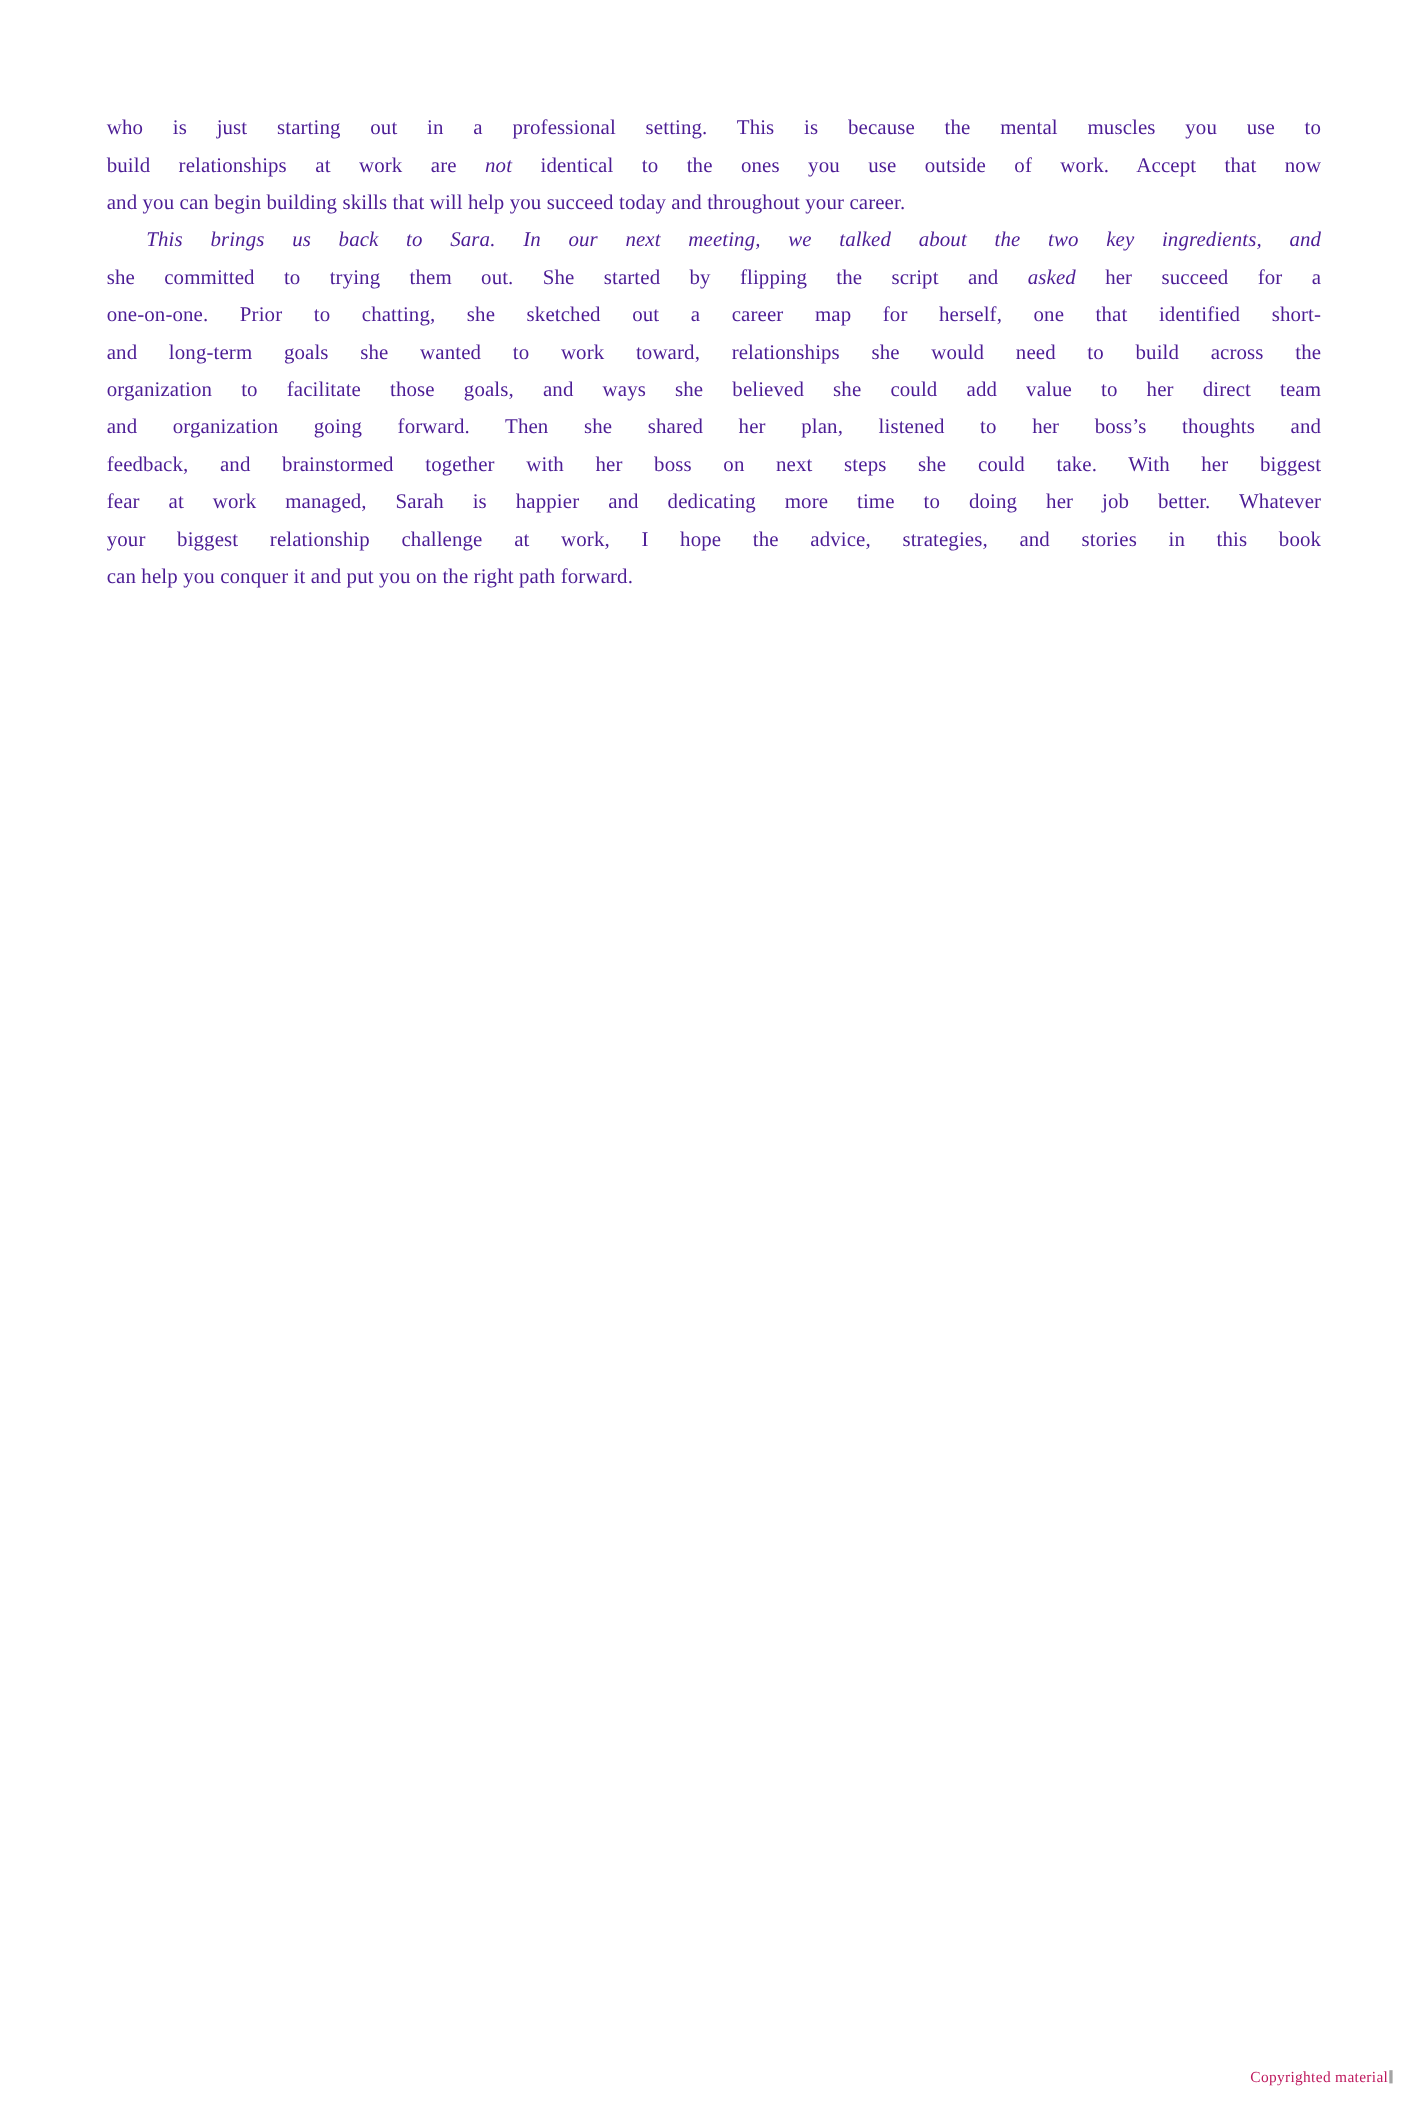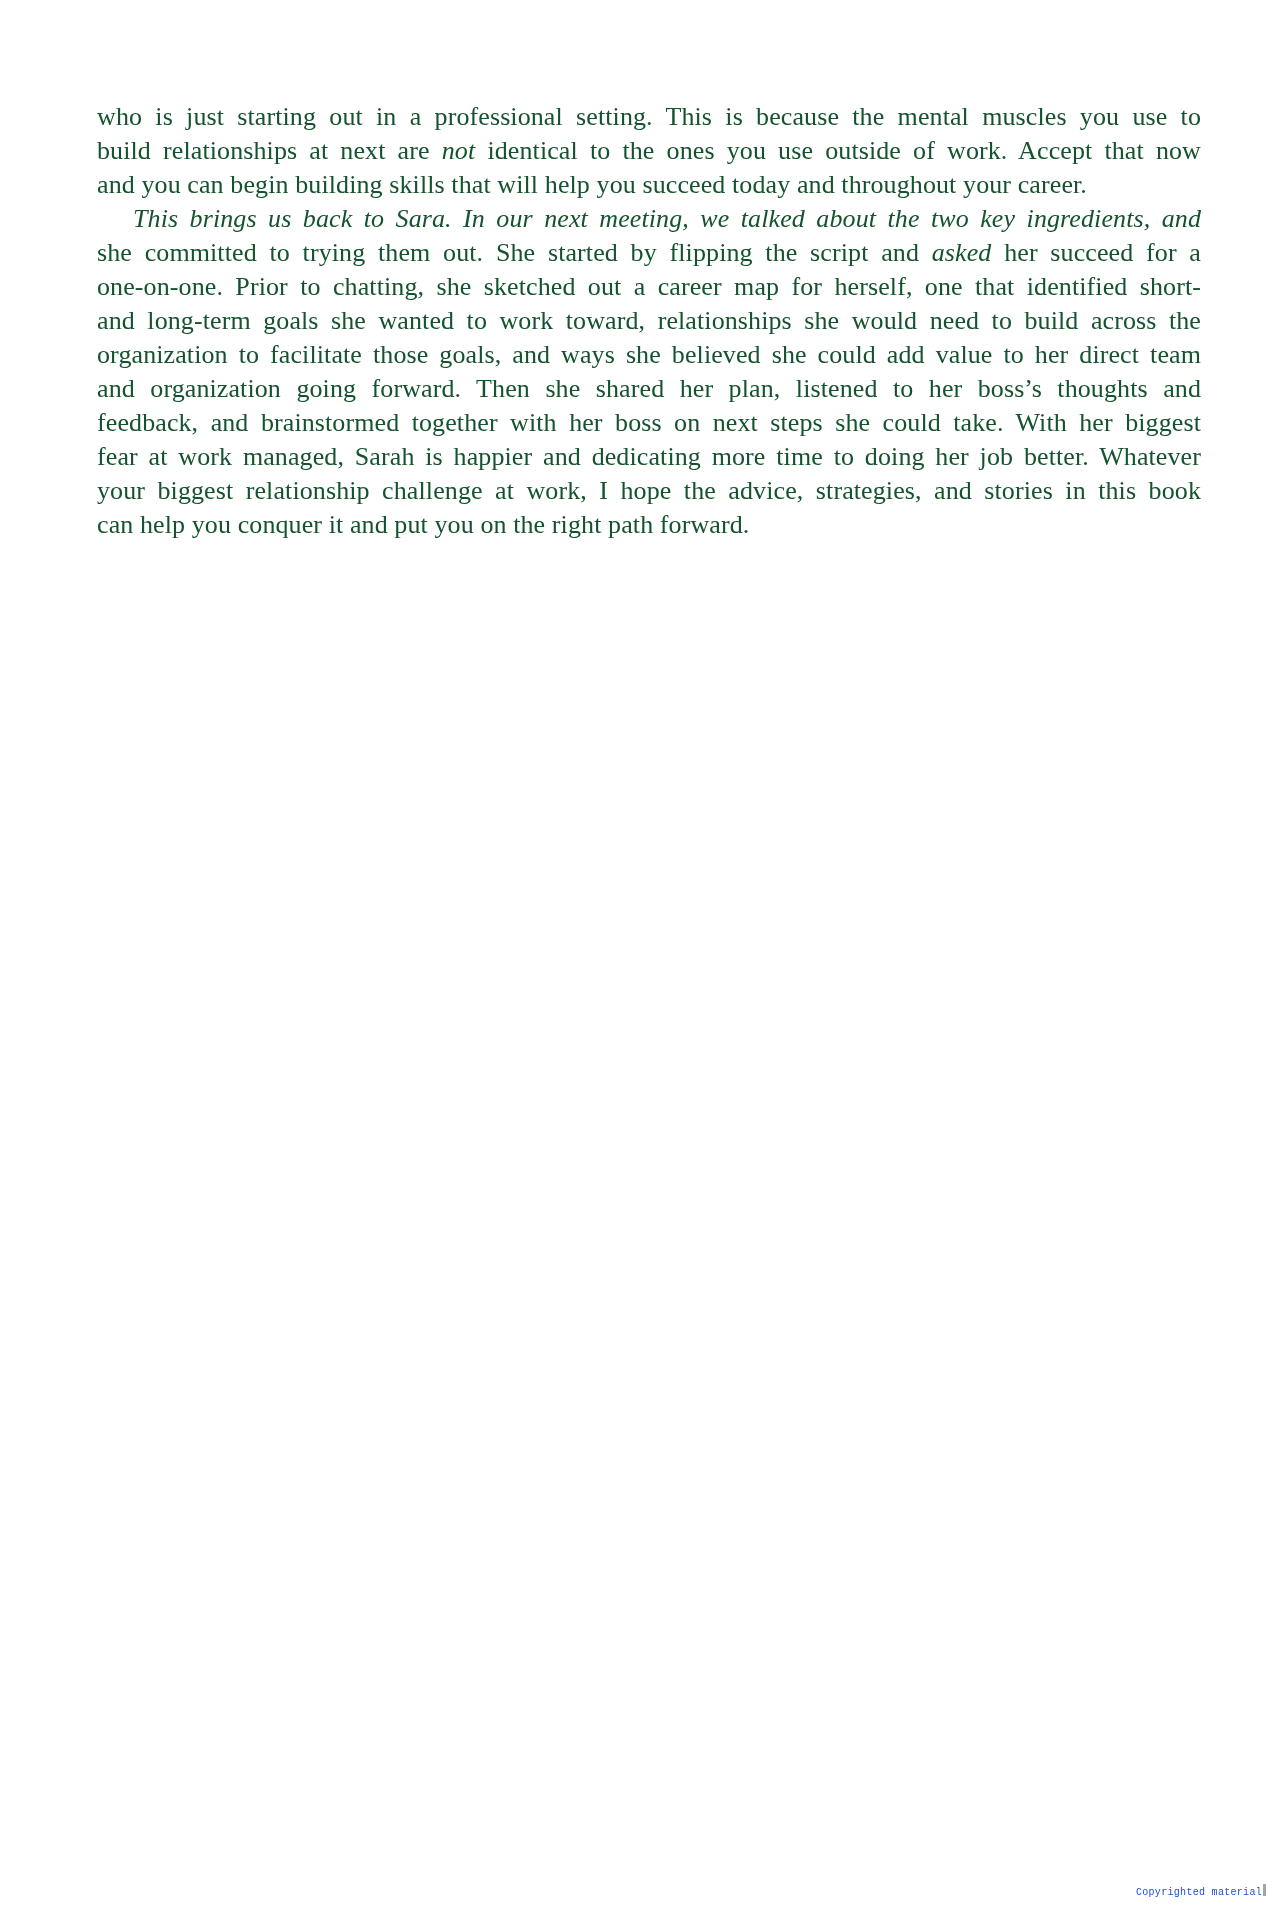--- a/index.html
+++ b/index.html
@@ -10,65 +10,65 @@
     font-family: "Liberation Serif", serif;
     overflow: hidden;
   }
   .page {
     position: absolute; inset: 0;
     background: #ffffff;
   }
   .textblock {
     position: absolute;
     left: 97px; top: 100px; width: 1104px;
-    color: #14532d;
-    font-size: 26px;
+    color: #4c1d95;
+    font-size: 19px;
     line-height: 34px;
     letter-spacing: 0.1px;
   }
   .line {
     height: 34px;
     text-align: justify;
     text-align-last: justify;
     -moz-text-align-last: justify;
     white-space: normal;
   }
   .line.last {
     text-align: right;
     text-align-last: left;
     -moz-text-align-last: left;
   }
   .line.indent { text-indent: 36px; font-style: italic; }
   .line i { font-style: italic; }
   .footer {
     position: absolute;
     right: 14px; bottom: 20px;
-    font-family: Liberation Mono, monospace;
-    font-size: 10px;
-    color: #1d4ed8;
+    font-family: Liberation Serif, serif;
+    font-size: 14px;
+    color: #be185d;
     letter-spacing: 0.3px;
     white-space: nowrap;
   }
   .edge-tick {
     display: inline-block;
     width: 3px; height: 12px;
     background: #a4a4a4;
     margin-left: 1px;
     transform: translateY(1px);
   }
 </style>
 </head>
 <body>
 
 <div class="page">
 
   <div class="textblock">
 
     <div class="line"><span>who is just starting out in a professional setting. This is because the mental muscles you use to</span></div>
-    <div class="line"><span>build relationships at next are </span><i>not</i><span> identical to the ones you use outside of work. Accept that now</span></div>
+    <div class="line"><span>build relationships at work are </span><i>not</i><span> identical to the ones you use outside of work. Accept that now</span></div>
     <div class="line last"><span>and you can begin building skills that will help you succeed today and throughout your career.</span></div>
 
     <div class="line indent"><span>This brings us back to Sara. In our next meeting, we talked about the two key ingredients, and</span></div>
     <div class="line"><span>she committed to trying them out. She started by flipping the script and </span><i>asked</i><span> her succeed for a</span></div>
     <div class="line"><span>one-on-one. Prior to chatting, she sketched out a career map for herself, one that identified short-</span></div>
     <div class="line"><span>and long-term goals she wanted to work toward, relationships she would need to build across the</span></div>
     <div class="line"><span>organization to facilitate those goals, and ways she believed she could add value to her direct team</span></div>
     <div class="line"><span>and organization going forward. Then she shared her plan, listened to her boss’s thoughts and</span></div>
     <div class="line"><span>feedback, and brainstormed together with her boss on next steps she could take. With her biggest</span></div>
     <div class="line"><span>fear at work managed, Sarah is happier and dedicating more time to doing her job better. Whatever</span></div>

